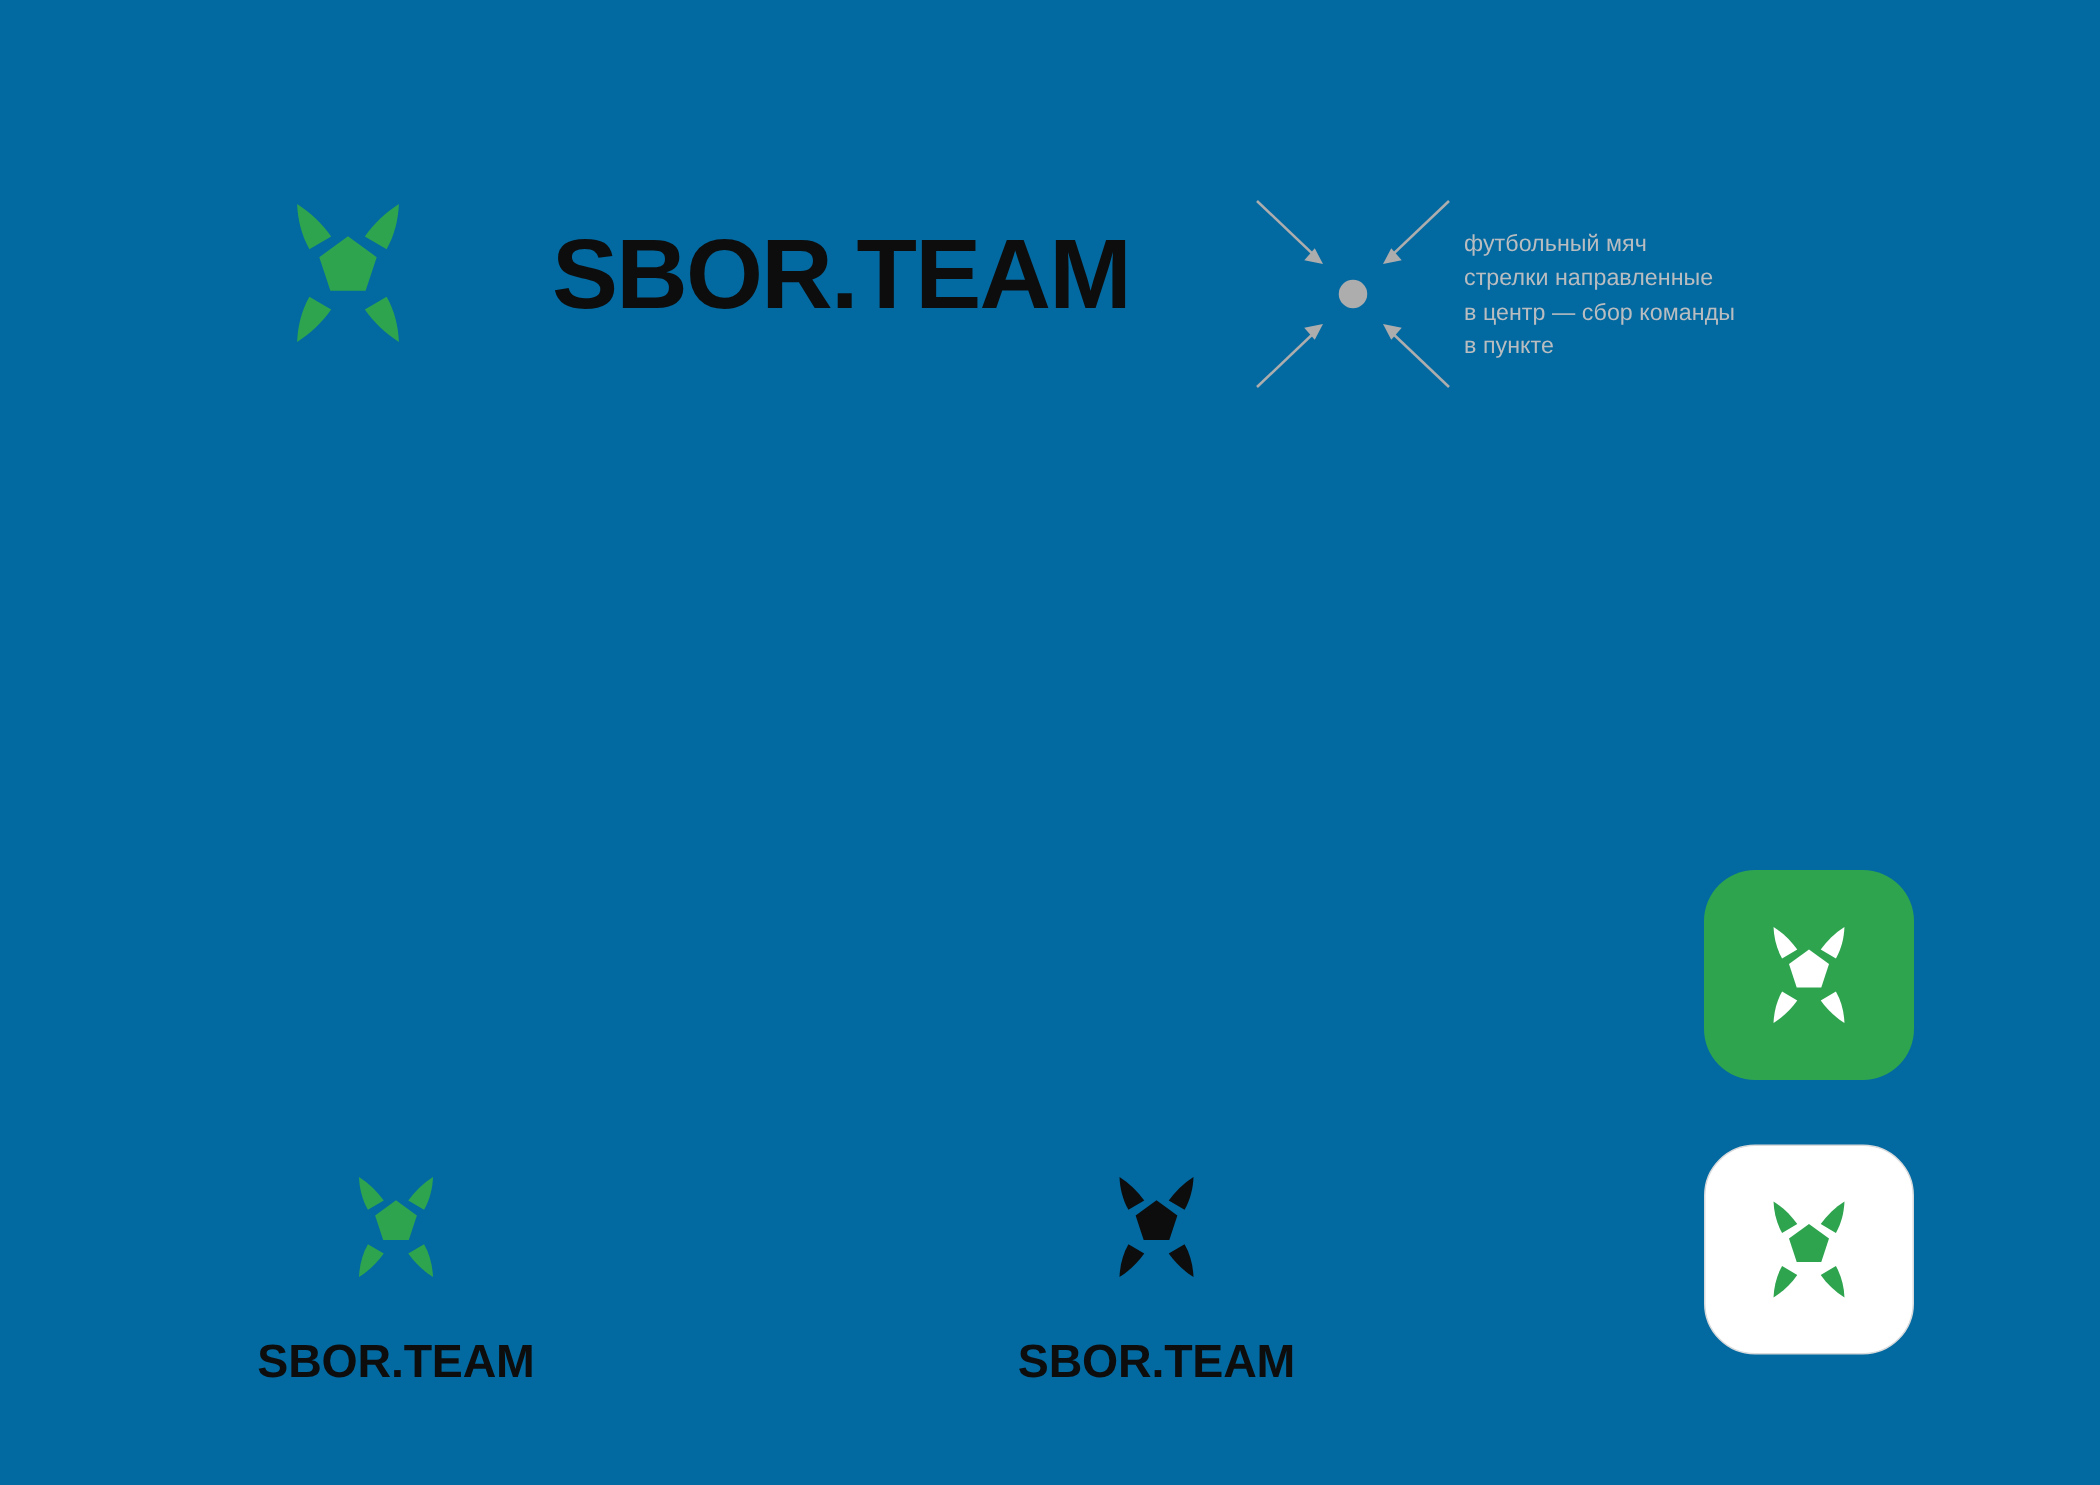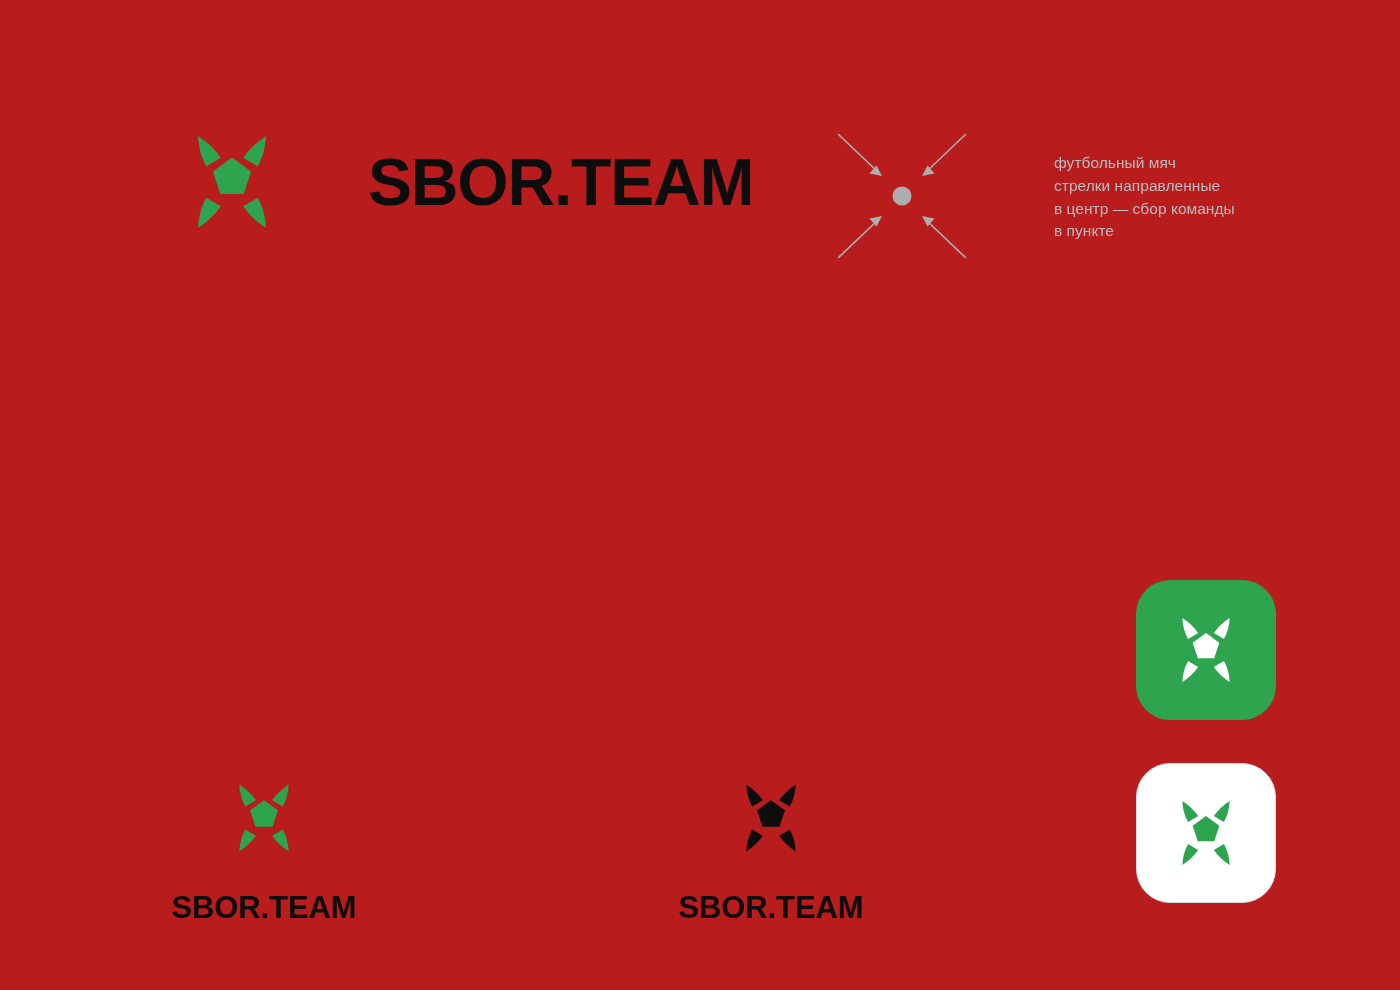--- a/index.html
+++ b/index.html
@@ -13,21 +13,21 @@
     height: 990px;
     position: relative;
     overflow: hidden;
     font-family: "Liberation Sans", sans-serif;
     -webkit-font-smoothing: antialiased;
   }
 
   .canvas {
     position: absolute;
     inset: 0;
-    background: #b91c1c;
+    background: #0369a1;
   }
 
   
   .wordmark {
     font-family: "Liberation Sans", sans-serif;
     font-weight: 700;
     color: #0d0d0d;
     letter-spacing: -0.012em;
     white-space: nowrap;
     line-height: 1;
@@ -89,21 +89,21 @@
   }
   .lockup-horiz .wordmark { margin-left: 70px; }
 
   
   .concept-group {
     position: absolute;
     display: flex;
     flex-direction: row;
     align-items: flex-start;
   }
-  .concept-group .annotation { margin-left: 78px; margin-top: 26px; }
+  .concept-group .annotation { margin-top: 26px; }
 </style>
 </head>
 <body>
 
 <div class="canvas">
 
   <div class="lockup-horiz" style="left:166px; top:116px;">
 
     <svg class="ballmark" width="132" height="132" viewBox="0 0 100 100" aria-label="soccer ball mark">
       <g>

